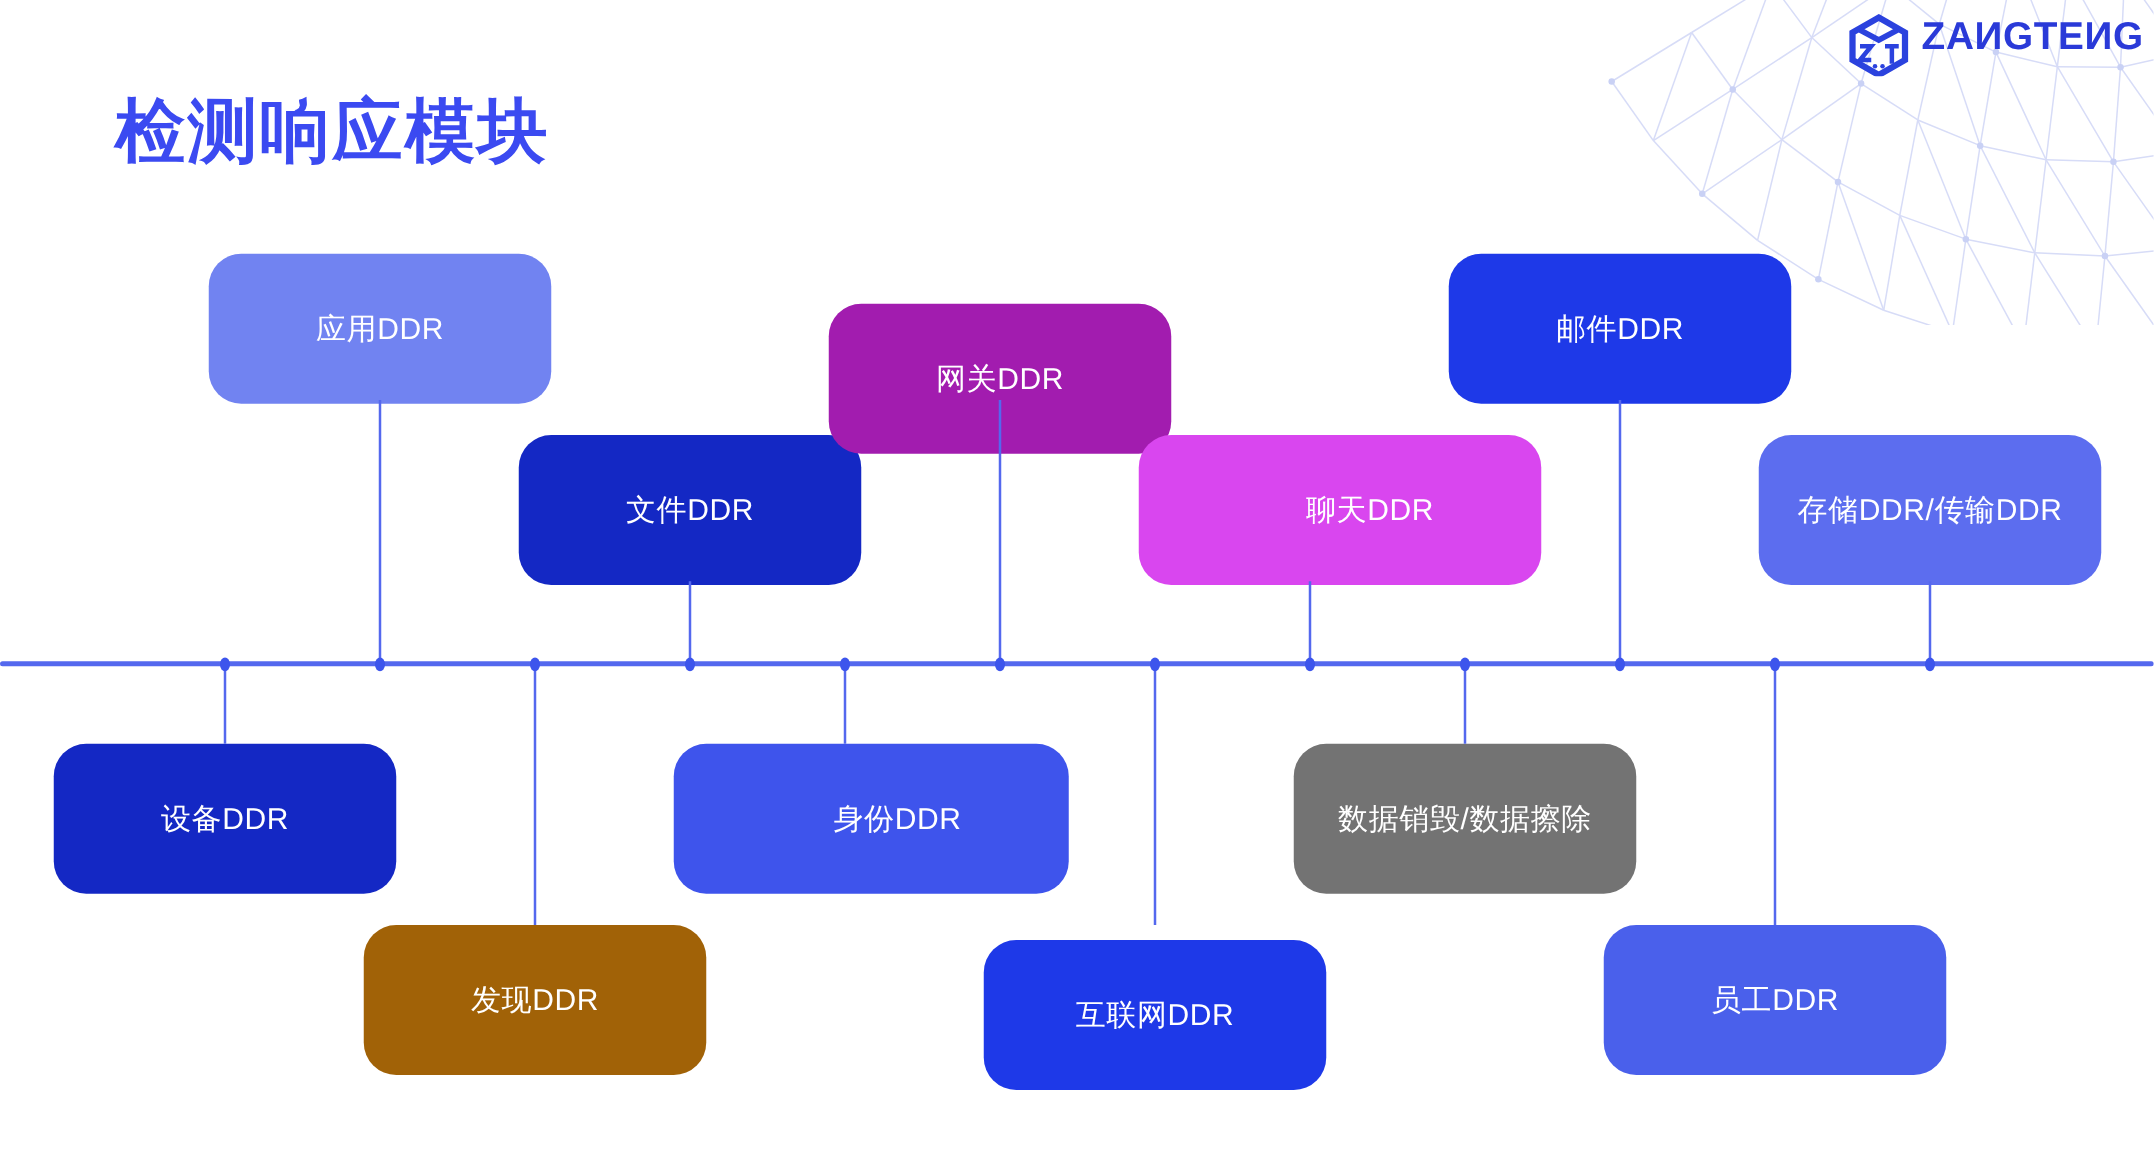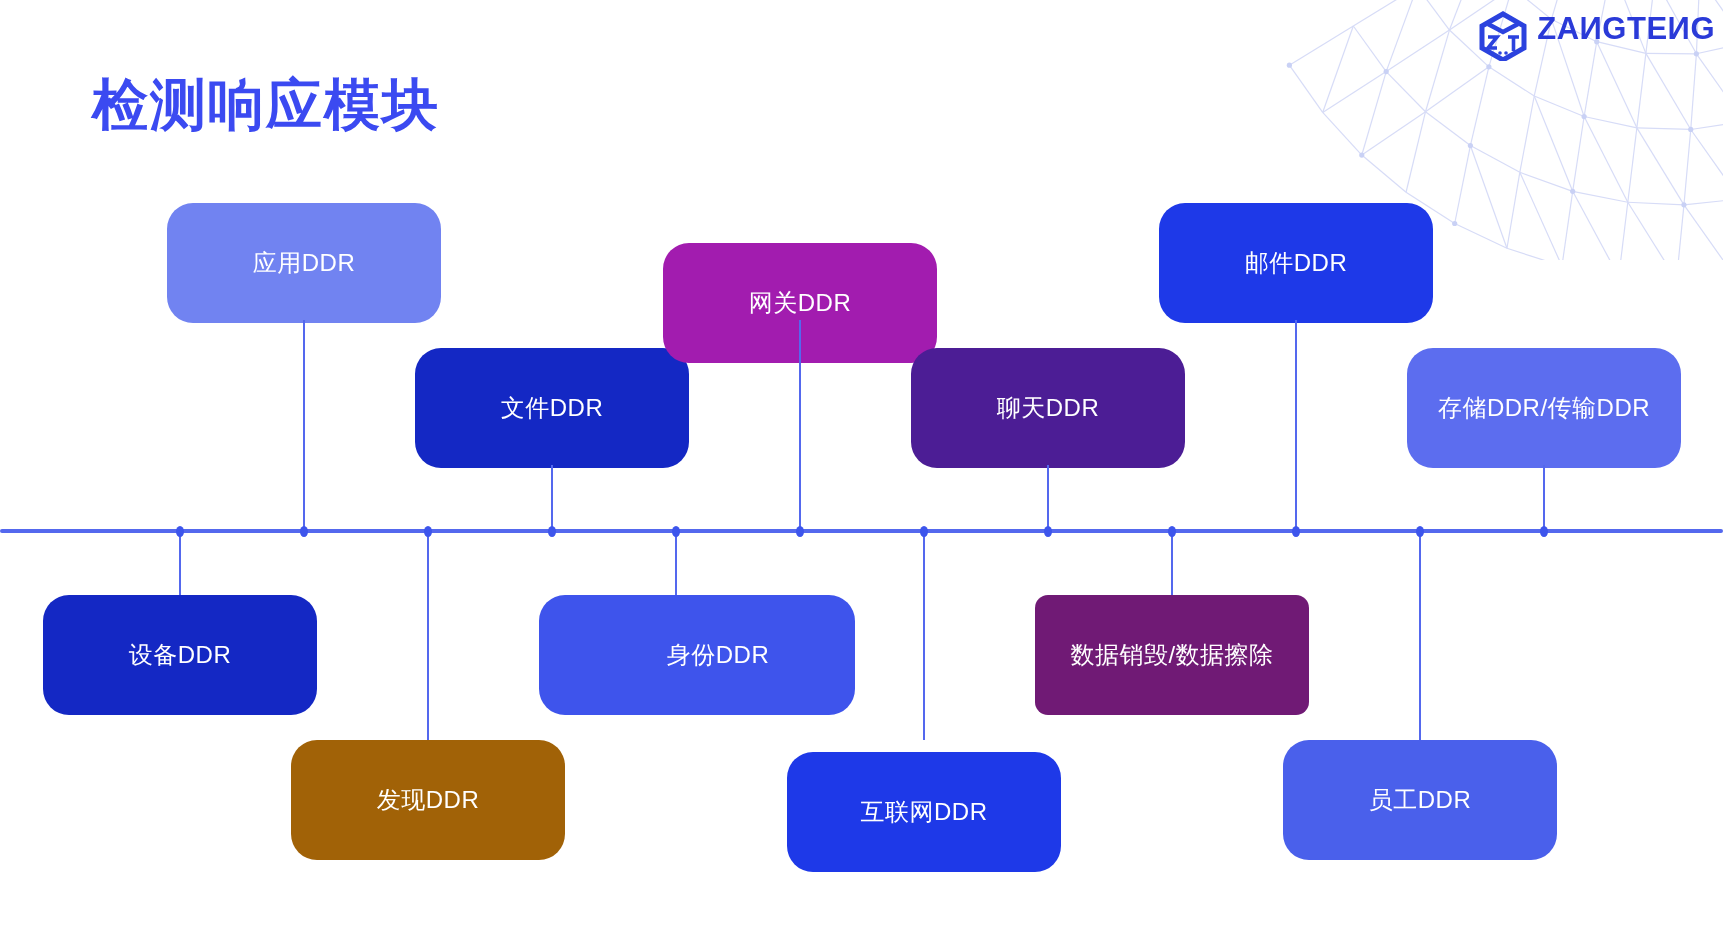--- a/index.html
+++ b/index.html
@@ -286,24 +286,24 @@
       </div>
     <div class="node" style="left: 539px; top: 595px; background: rgb(62, 84, 236); padding-left: 42px;">
         <span class="node-label">身份DDR</span>
       </div>
     <div class="node" style="left: 663px; top: 203px; background: #a21caf; margin-top: 40px;">
         <span class="node-label">网关DDR</span>
       </div>
     <div class="node" style="left: 787px; top: 740px; background: rgb(30, 57, 232); margin-top: 12px;">
         <span class="node-label">互联网DDR</span>
       </div>
-    <div class="node" style="left: 911px; top: 348px; background: #4c1d95;">
+    <div class="node" style="left: 911px; top: 348px; background: #d946ef; padding-left: 48px;">
         <span class="node-label">聊天DDR</span>
       </div>
-    <div class="node" style="left: 1035px; top: 595px; background: #701a75; border-radius: 13px;">
+    <div class="node" style="left: 1035px; top: 595px; background: #737373;">
         <span class="node-label">数据销毁/数据擦除</span>
       </div>
     <div class="node" style="left: 1159px; top: 203px; background: rgb(30, 57, 232);">
         <span class="node-label">邮件DDR</span>
       </div>
     <div class="node" style="left: 1283px; top: 740px; background: rgb(74, 96, 235);">
         <span class="node-label">员工DDR</span>
       </div>
     <div class="node" style="left: 1407px; top: 348px; background: rgb(92, 109, 239);">
         <span class="node-label">存储DDR/传输DDR</span>

